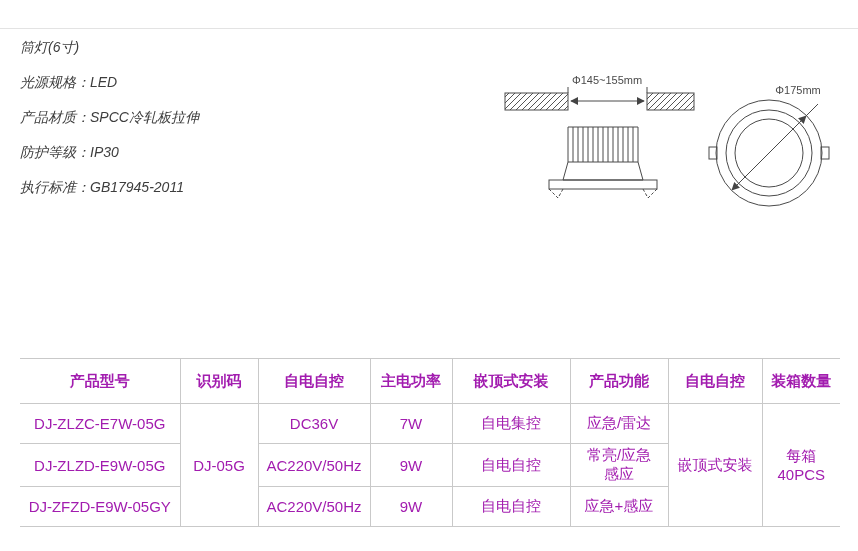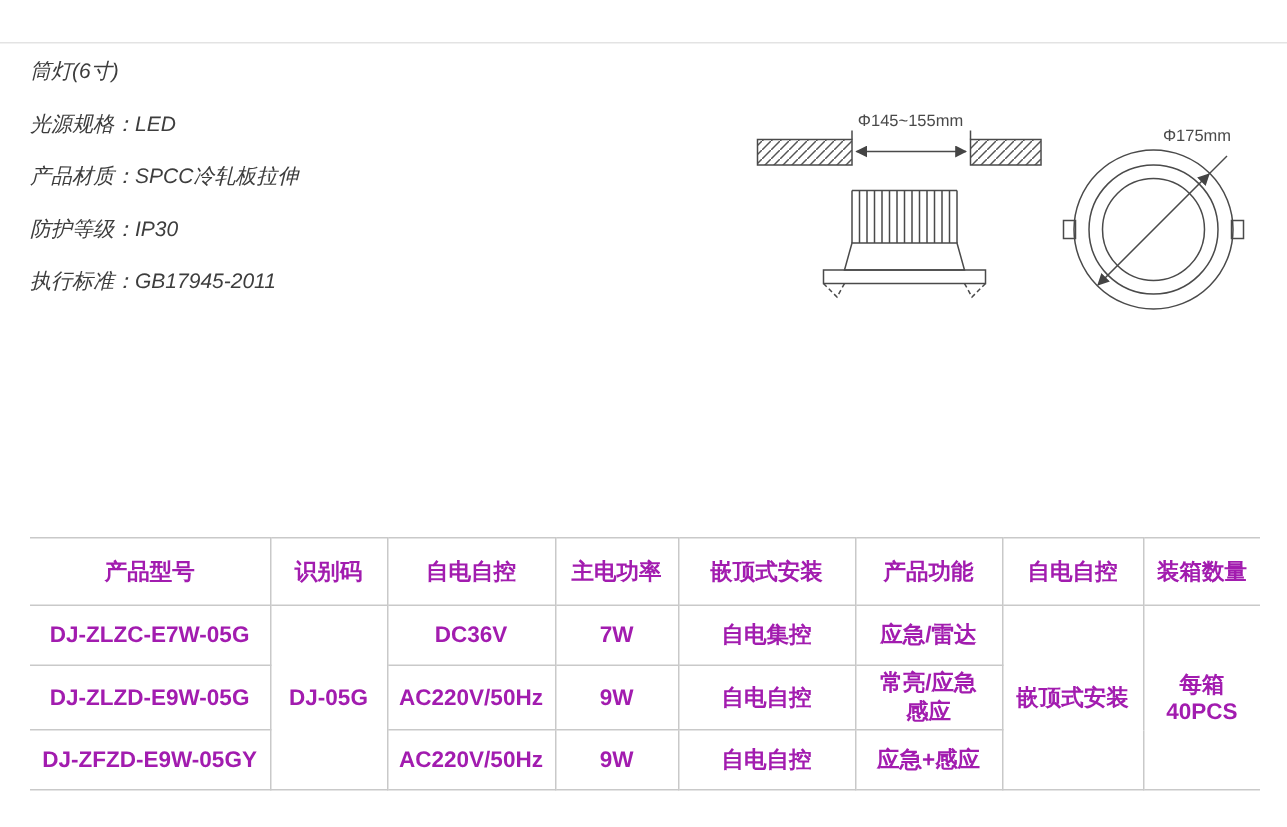--- a/index.html
+++ b/index.html
@@ -29,21 +29,21 @@
     position: absolute; left: 20px; top: 358px; width: 820px;
     border-collapse: collapse; table-layout: fixed;
     font-size: 15px; color: #a21caf;
   }
   .spec-table th, .spec-table td {
     border: 1px solid #c9c9c9;
     text-align: center; vertical-align: middle;
     padding: 2px 4px;
   }
   .spec-table th { height: 40px; font-weight: bold; }
-  .spec-table td { height: 35px; font-weight: bold; }
+  .spec-table td { height: 35px; font-weight: normal; }
   .bl0 { border-left: none !important; }
   .br0 { border-right: none !important; }
   .pre { white-space: pre-line; margin-top: 15px; }
 </style>
 </head>
 <body>
 
 <div class="top-rule"></div>
 
 <div class="specs">

